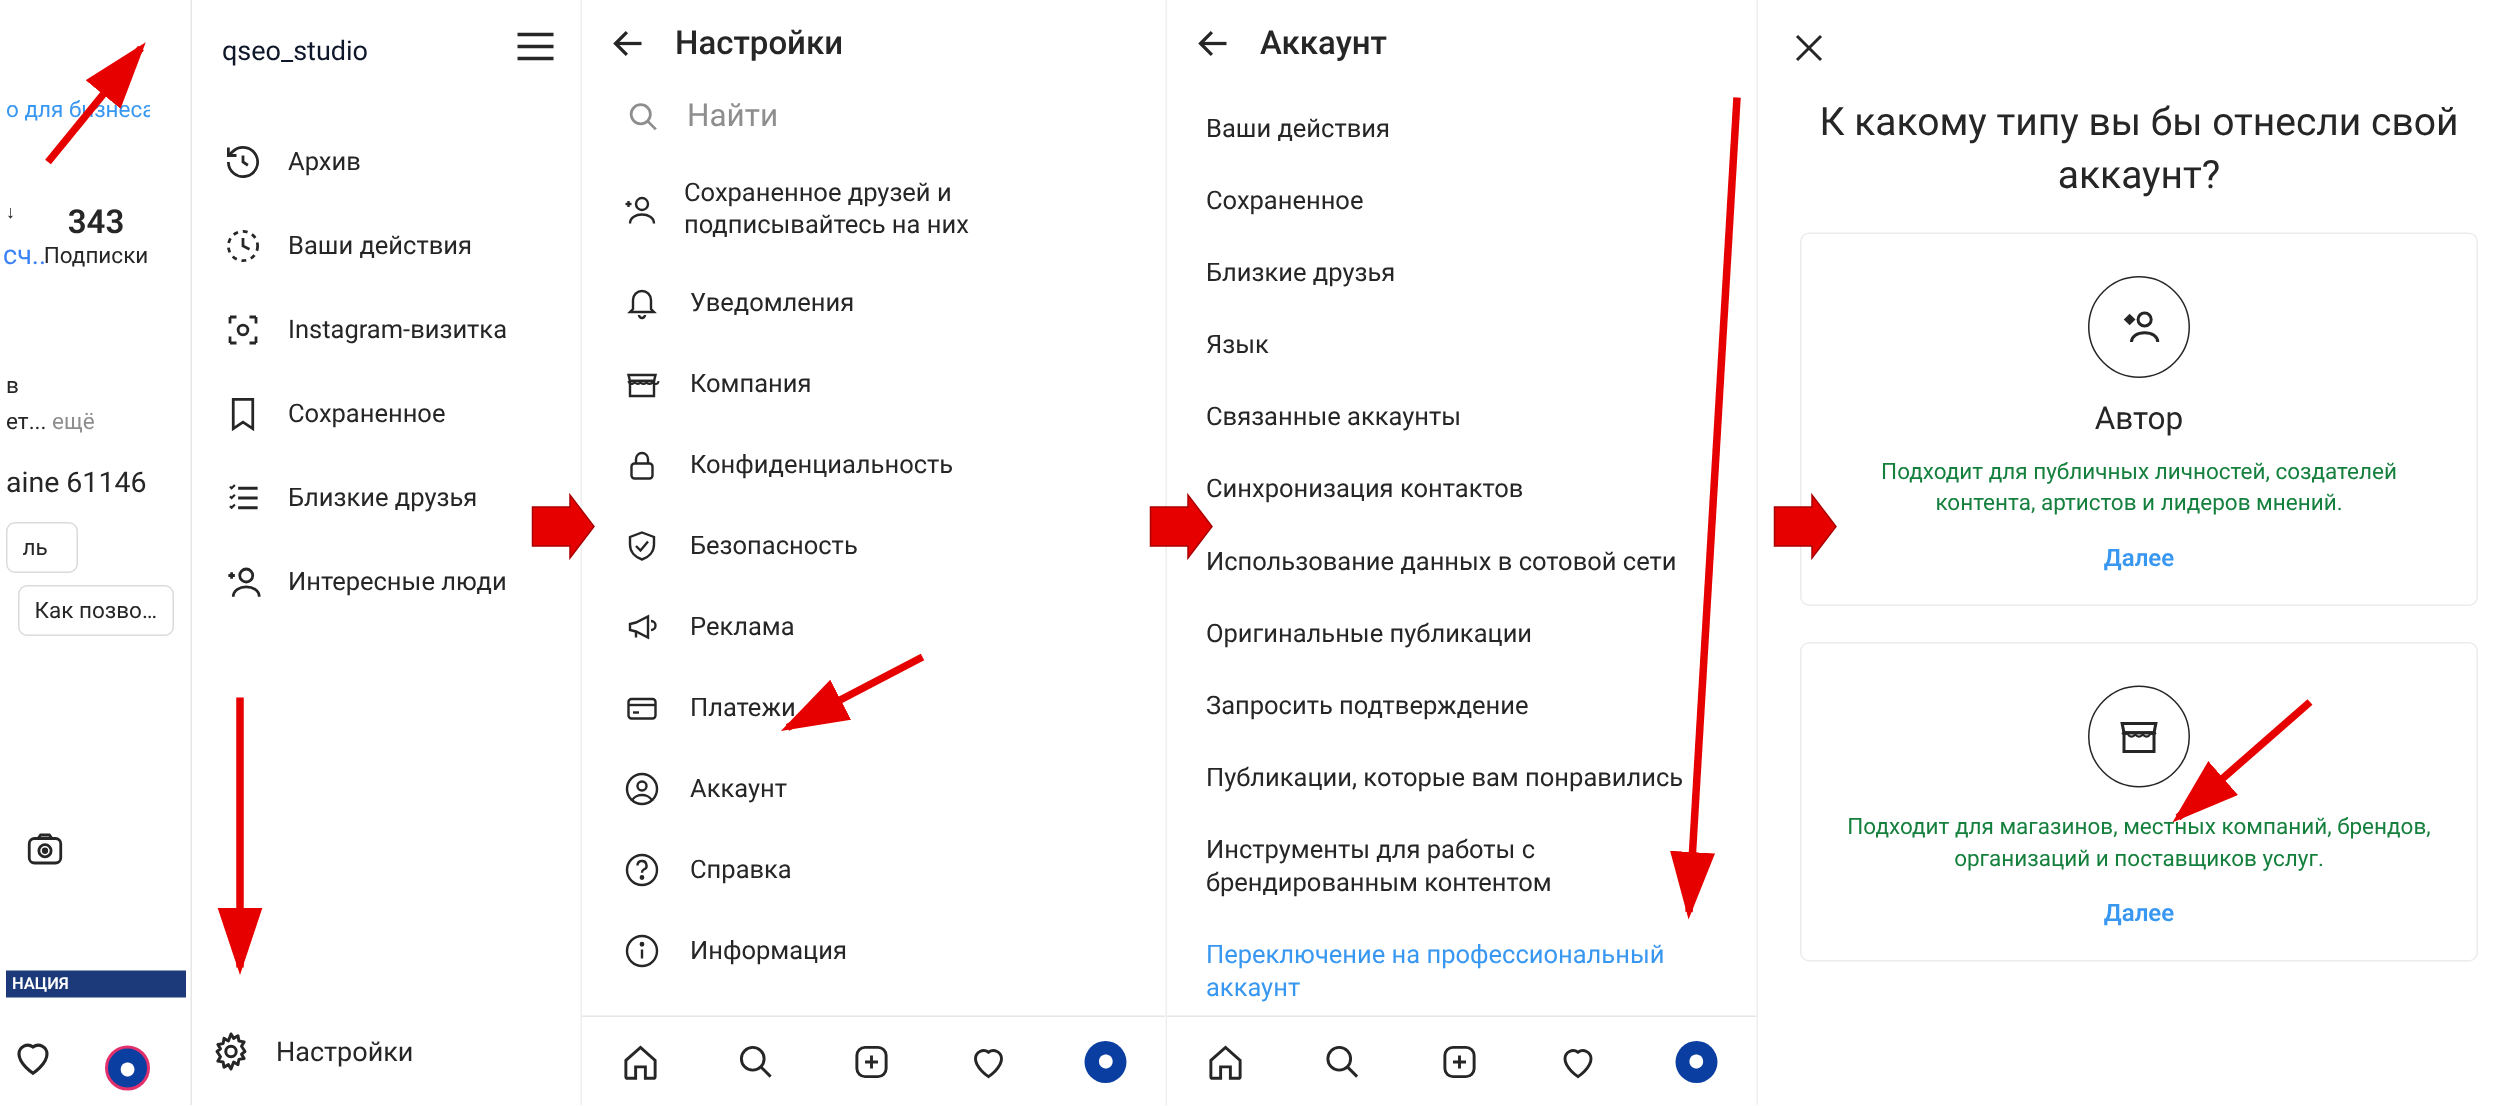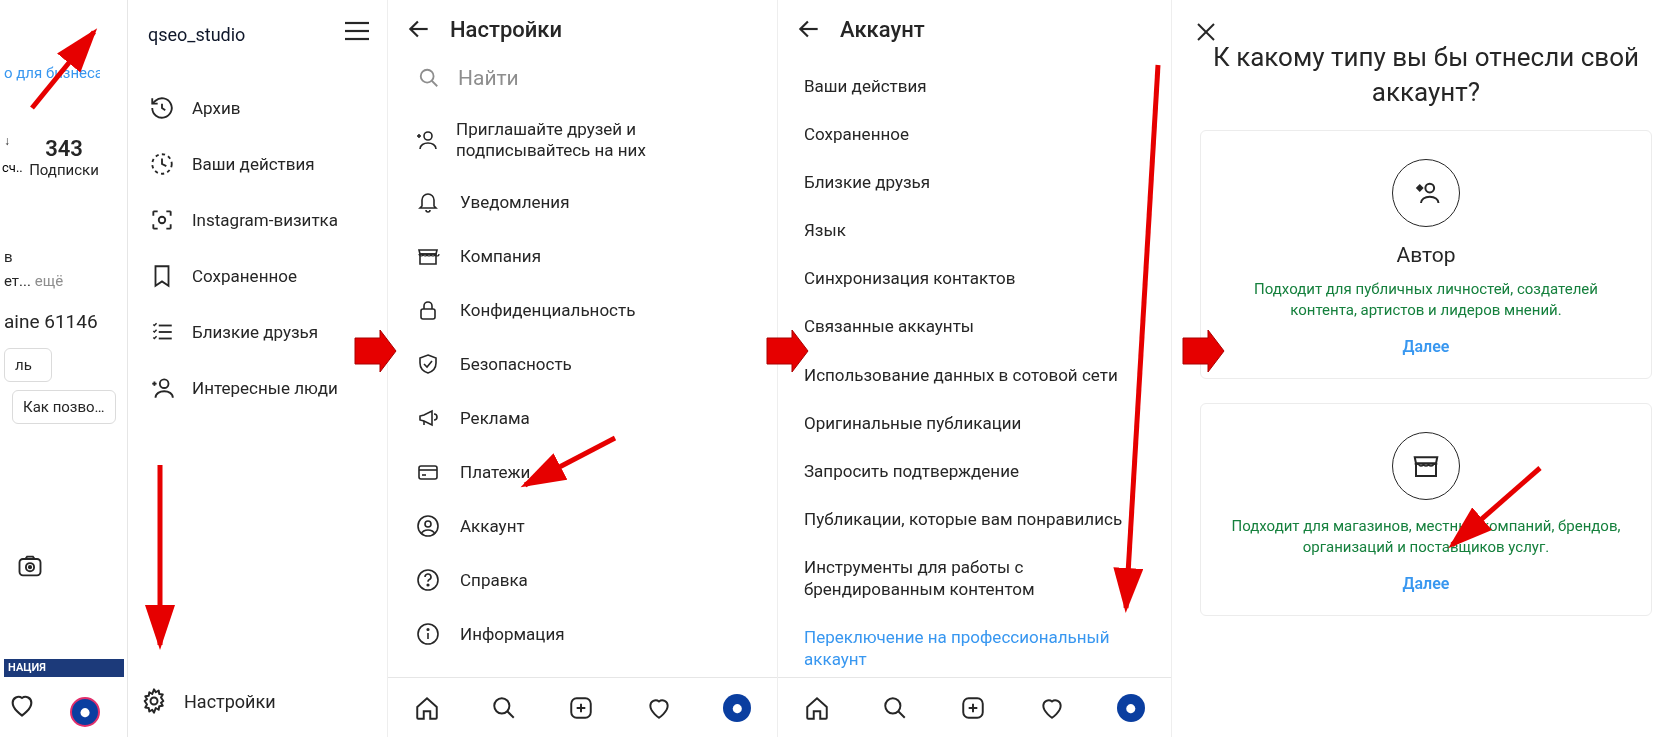--- a/index.html
+++ b/index.html
@@ -35,21 +35,21 @@
   .p1-stat .num { font-size:22px; font-weight:600; }
   .p1-stat .lbl { font-size:15px; color:#262626; }
   .p1-frag1 { position:absolute; left:4px; top:248px; font-size:15px; }
   .p1-frag2 { position:absolute; left:4px; top:272px; font-size:15px; white-space:nowrap; }
   .p1-frag2 .more { color:#8e8e8e; }
   .p1-frag3 { position:absolute; left:4px; top:310px; font-size:19px; }
   .p1-btn { border:1px solid #dbdbdb; border-radius:6px; background:#fff; font-size:15px; padding:7px 10px; position:absolute; text-align:left;}
   .p1-btn1 { left:4px; top:348px; width:48px; overflow:hidden; white-space:nowrap; }
   .p1-btn2 { left:12px; top:390px; width:104px; overflow:hidden; white-space:nowrap; text-overflow:ellipsis;}
   .p1-camera { position:absolute; left:16px; top:552px; color:#262626; }
-  .p1-nav { position:absolute; left:4px; bottom:60px; width:120px; height:18px; background:#1c3a7a; color:#fff; font-size:11px; padding:2px 4px; font-weight:600;}
+  .p1-nav { position:absolute; left:4px; bottom:72px; width:120px; height:18px; background:#1c3a7a; color:#fff; font-size:11px; padding:2px 4px; font-weight:600;}
   .p1-like { position:absolute; left:8px; bottom:18px; }
   .p1-avatar { position:absolute; left:70px; bottom:10px; width:30px; height:30px; border-radius:50%; background:#0a3ea0; border:2px solid #e1306c; display:flex; align-items:center; justify-content:center; color:#fff; font-size:9px;}
 
   .p1-hamburger { position:absolute; right:16px; top:20px; cursor:pointer; }
   .p1-username { position:absolute; left:148px; top:24px; font-size:18px; color:#0f172a; }
   .p1-menu { position:absolute; left:140px; top:80px; width:248px; }
   .p1-menu-item { display:flex; align-items:center; padding:14px 8px; font-size:17px; cursor:pointer;}
   .p1-menu-item .ic { width:28px; height:28px; margin-right:16px; display:flex; align-items:center; justify-content:center;}
   .p1-settings { position:absolute; left:140px; bottom:22px; display:flex; align-items:center; font-size:18px; cursor:pointer;}
   .p1-settings .ic { width:28px; height:28px; margin-right:16px; display:flex; align-items:center; justify-content:center;}
@@ -69,21 +69,21 @@
   .bottom-bar .bi { cursor:pointer; }
   .bottom-bar .avatar { width:28px; height:28px; border-radius:50%; background:#0a3ea0; display:flex; align-items:center; justify-content:center; color:#fff; font-size:9px;}
 
   
   .p3-list { padding:4px 0 70px 0; height:calc(100% - 60px); overflow:hidden; }
   .p3-item { padding:13px 26px; font-size:17px; cursor:pointer; line-height:1.3;}
   .p3-link { color:#3897f0; }
 
   
   .p4-close { position:absolute; left:22px; top:20px; cursor:pointer;}
-  .p4-question { text-align:center; font-size:26px; font-weight:400; padding:40px 40px 20px; line-height:1.35;}
+  .p4-question { text-align:center; font-size:26px; font-weight:400; padding:40px 40px 20px; line-height:1.35;margin-top:25px;}
   .p4-cards { padding:0 28px; }
   .p4-card { border:1px solid #ececec; border-radius:6px; padding:28px 20px 22px; margin-bottom:24px; text-align:center; }
   .p4-card-icon { width:68px; height:68px; border:1.5px solid #262626; border-radius:50%; margin:0 auto 16px; display:flex; align-items:center; justify-content:center;}
   .p4-card-title { font-size:21px; font-weight:400; margin-bottom:12px;}
   .p4-card-desc { font-size:15px; color:#15803d; line-height:1.4; margin-bottom:16px;}
   .p4-card-next { color:#3897f0; font-size:16px; font-weight:600; cursor:pointer;}
 
   
   .arrow { position:absolute; pointer-events:none; }
 
@@ -94,21 +94,21 @@
 
 <div class="panels">
 
   <div class="panel panel1">
     <div class="p1-left">
       <div class="p1-business">о для бизнеса</div>
       <div class="p1-stat">
         <div class="num">343</div>
         <div class="lbl">Подписки</div>
         <div style="font-size:12px; color:#262626; position:absolute; left:-10px; top:-2px;">↓</div>
-        <div style="font-size:13px; color:#000000; position:absolute; left:-12px; top:24px;">сч..</div>
+        <div style="font-size:18px; color:#3b82f6; position:absolute; left:-12px; top:24px;">сч..</div>
       </div>
       <div class="p1-frag1">в</div>
       <div class="p1-frag2">
         <span>ет...</span> <span class="more">ещё</span>
       </div>
       <div class="p1-frag3">aine 61146</div>
       <div class="p1-btn p1-btn1">ль</div>
       <div class="p1-btn p1-btn2">Как позво…</div>
       <div class="p1-camera">
         <svg width="28" height="28" viewBox="0 0 24 24" fill="none" stroke="#262626" stroke-width="1.6">
@@ -230,21 +230,21 @@
     <div class="p2-list">
       <div class="p2-item multiline">
         <span class="ic">
             <svg width="24" height="24" viewBox="0 0 24 24" fill="none" stroke="#262626" stroke-width="1.6">
               <circle cx="14" cy="8" r="4"></circle>
               <path d="M6 21c0-4 4-6 8-6s8 2 8 6"></path>
               <line x1="3" y1="8" x2="7" y2="8"></line>
               <line x1="5" y1="6" x2="5" y2="10"></line>
             </svg>
           </span>
-        <span class="txt">Приглашайте друзей и подписывайтесь на них</span>
+        <span class="txt">Сохраненное друзей и подписывайтесь на них</span>
       </div>
       <div class="p2-item">
         <span class="ic">
             <svg width="24" height="24" viewBox="0 0 24 24" fill="none" stroke="#262626" stroke-width="1.6">
               <path d="M6 16V10a6 6 0 1 1 12 0v6l2 2H4z"></path>
               <path d="M10 20a2 2 0 0 0 4 0"></path>
             </svg>
           </span>
         <span>Уведомления</span>
       </div>
@@ -364,22 +364,22 @@
             <polyline points="11 5 4 12 11 19"></polyline>
           </svg>
         </span>
       <span class="p-title">Аккаунт</span>
     </div>
     <div class="p3-list">
       <div class="p3-item">Ваши действия</div>
       <div class="p3-item">Сохраненное</div>
       <div class="p3-item">Близкие друзья</div>
       <div class="p3-item">Язык</div>
+      <div class="p3-item">Связанные аккаунты</div>
       <div class="p3-item">Синхронизация контактов</div>
-      <div class="p3-item">Связанные аккаунты</div>
       <div class="p3-item">Использование данных в сотовой сети</div>
       <div class="p3-item">Оригинальные публикации</div>
       <div class="p3-item">Запросить подтверждение</div>
       <div class="p3-item">Публикации, которые вам понравились</div>
       <div class="p3-item">Инструменты для работы с брендированным контентом</div>
       <div class="p3-item p3-link">Переключение на профессиональный аккаунт</div>
     </div>
     <div class="bottom-bar">
       <span class="bi">
           <svg width="26" height="26" viewBox="0 0 24 24" fill="none" stroke="#262626" stroke-width="1.8">

